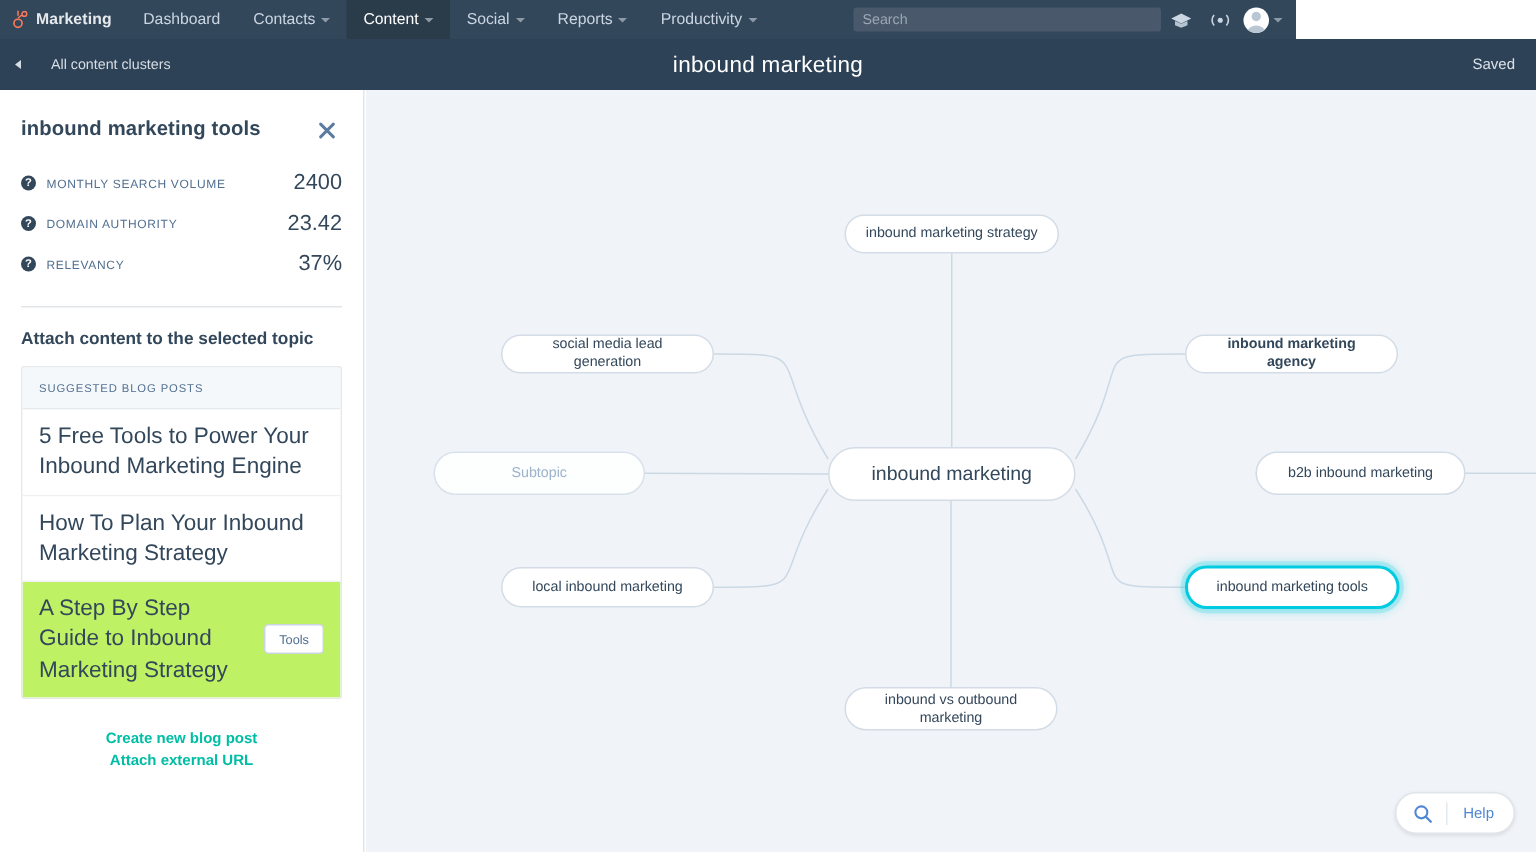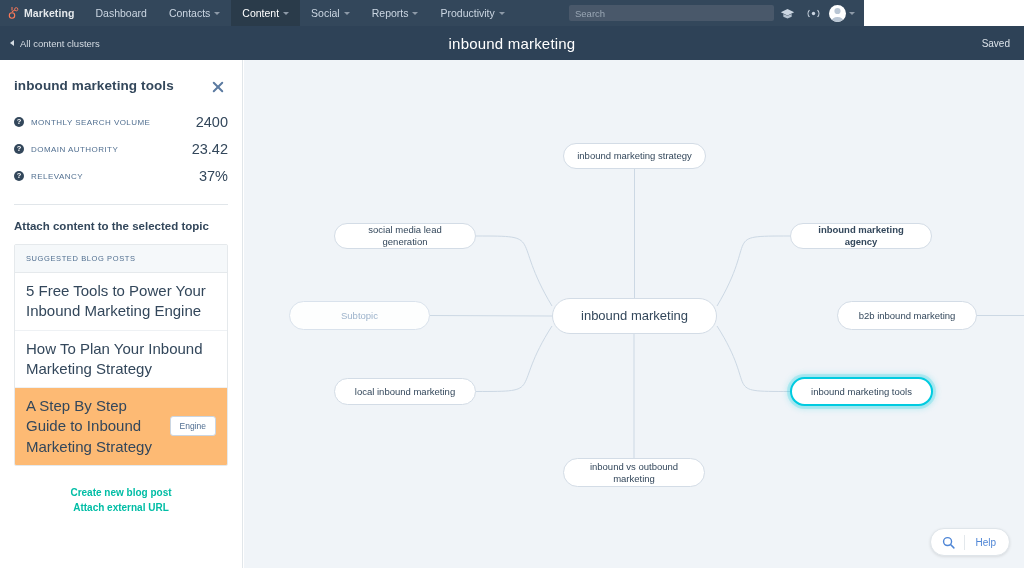--- a/index.html
+++ b/index.html
@@ -58,21 +58,21 @@
     background: #ffffff; display: flex; align-items: flex-end;
     justify-content: center; overflow: hidden;
   }
 
   
   .subbar {
     position: absolute; top: 26px; left: 0; width: 1024px; height: 34px;
     background: #2e4257; display: flex; align-items: center;
   }
   .back-link {
-    display: flex; align-items: center; gap: 6px;
+    display: flex; align-items: center; gap: 20px;
     padding-left: 10px; color: #d6dde4; font-size: 9.5px;
   }
   .chev-left {
     width: 0; height: 0; border-top: 3.5px solid transparent;
     border-bottom: 3.5px solid transparent; border-right: 4px solid #d6dde4;
   }
   .subbar-title {
     position: absolute; left: 0; right: 0; text-align: center;
     color: #ffffff; font-size: 15px; font-weight: 300; letter-spacing: .2px;
   }
@@ -133,21 +133,21 @@
     background: #f5f8fa; padding: 9px 11px;
     color: #516f90; font-size: 7.5px; letter-spacing: .6px; text-transform: uppercase;
     border-bottom: 1px solid #e5e9ec;
   }
   .post-row {
     display: flex; align-items: center; justify-content: space-between;
     gap: 6px; padding: 8px 11px; border-bottom: 1px solid #eef1f4;
     background: #ffffff; min-height: 33px;
   }
   .post-row:last-child { border-bottom: none; }
-  .post-row.hovered { background: #fdba74; justify-content: center; }
+  .post-row.hovered { background: #bef264; justify-content: center; }
   .post-title {
     color: #33475b; font-size: 15px; line-height: 1.35; font-weight: 300;
   }
   .attach-btn {
     flex: 0 0 auto; border: 1px solid #cbd6e2; background: #ffffff;
     border-radius: 3px; padding: 4px 9px;
     color: #506e91; font-size: 8.5px;
     font-family: "Liberation Sans", sans-serif;
   }
   .sb-links { padding-top: 19px; text-align: center; }
@@ -305,21 +305,21 @@
       <div class="posts-header">SUGGESTED BLOG POSTS</div>
       <div id="post-rows">
           <div class="post-row">
             <span class="post-title">5 Free Tools to Power Your Inbound Marketing Engine</span>
           </div>
           <div class="post-row">
             <span class="post-title">How To Plan Your Inbound Marketing Strategy</span>
           </div>
           <div class="post-row hovered">
             <span class="post-title">A Step By Step Guide to Inbound Marketing Strategy</span>
-            <button class="attach-btn">Engine</button>
+            <button class="attach-btn">Tools</button>
           </div>
         </div>
     </div>
 
     <div class="sb-links">
       <a class="sb-link" href="#">Create new blog post</a>
       <a class="sb-link" href="#">Attach external URL</a>
     </div>
   </div>
 

